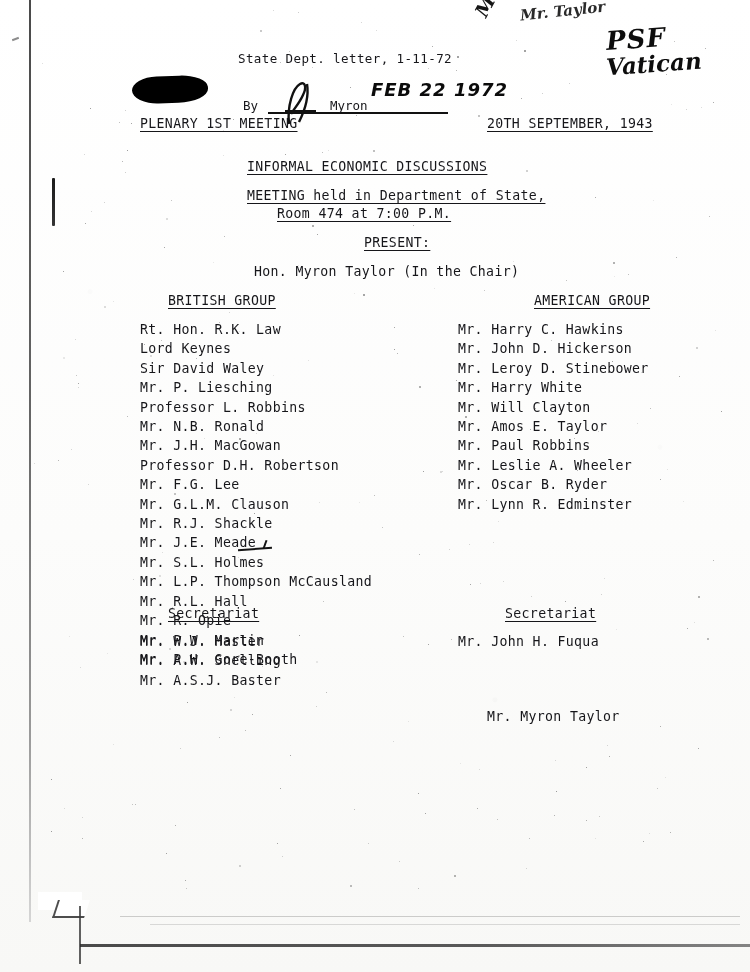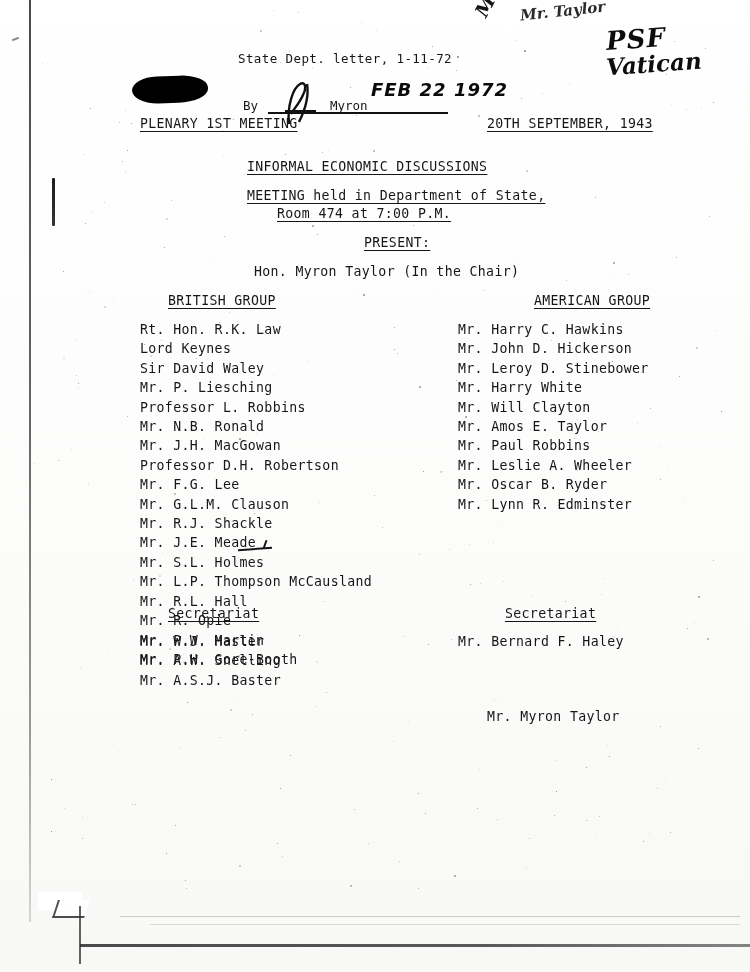--- a/index.html
+++ b/index.html
@@ -128,21 +128,21 @@
   <div class="tw h-amer"><span class="u-word">AMERICAN GROUP</span></div>
 
   <div class="tw col-brit"><div>Rt. Hon. R.K. Law</div><div>Lord Keynes</div><div>Sir David Waley</div><div>Mr. P. Liesching</div><div>Professor L. Robbins</div><div>Mr. N.B. Ronald</div><div>Mr. J.H. MacGowan</div><div>Professor D.H. Robertson</div><div>Mr. F.G. Lee</div><div>Mr. G.L.M. Clauson</div><div>Mr. R.J. Shackle</div><div>Mr. J.E. Meade</div><div>Mr. S.L. Holmes</div><div>Mr. L.P. Thompson McCausland</div><div>Mr. R.L. Hall</div><div>Mr. R. Opie</div><div>Mr. P.W. Martin</div><div>Mr. P.H. Gore-Booth</div></div>
   <div class="tw col-amer"><div>Mr. Harry C. Hawkins</div><div>Mr. John D. Hickerson</div><div>Mr. Leroy D. Stinebower</div><div>Mr. Harry White</div><div>Mr. Will Clayton</div><div>Mr. Amos E. Taylor</div><div>Mr. Paul Robbins</div><div>Mr. Leslie A. Wheeler</div><div>Mr. Oscar B. Ryder</div><div>Mr. Lynn R. Edminster</div></div>
   <div class="hall-mark"></div>
   <div class="hall-tick"></div>
 
   <div class="tw h-sec-l"><span class="u-word">Secretariat</span></div>
   <div class="tw h-sec-r"><span class="u-word">Secretariat</span></div>
   <div class="tw sec-l"><div>Mr. W.J. Hasler</div><div>Mr. A.W. Snelling</div><div>Mr. A.S.J. Baster</div></div>
-  <div class="tw sec-r"><div>Mr. Bernard F. Haley</div></div>
+  <div class="tw sec-r"><div>Mr. John H. Fuqua</div></div>
 
   <div class="tw t-final">Mr. Myron Taylor</div>
 
 <div class="speck" style="width: 1px; height: 1px; left: 107.322px; top: 652.807px; opacity: 0.12;"></div>
     <div class="speck" style="width: 1px; height: 1px; left: 551.301px; top: 340.19px; opacity: 0.3;"></div>
     <div class="speck" style="width: 1px; height: 1px; left: 144.065px; top: 344.245px; opacity: 0.48;"></div>
     <div class="speck" style="width: 2px; height: 2px; left: 524.39px; top: 50.113px; opacity: 0.54;"></div>
     <div class="speck" style="width: 1px; height: 1px; left: 603.606px; top: 577.92px; opacity: 0.19;"></div>
     <div class="speck" style="width: 1px; height: 1px; left: 298.751px; top: 635.485px; opacity: 0.57;"></div>
     <div class="speck" style="width: 1px; height: 1px; left: 288.894px; top: 51.4705px; opacity: 0.33;"></div>

